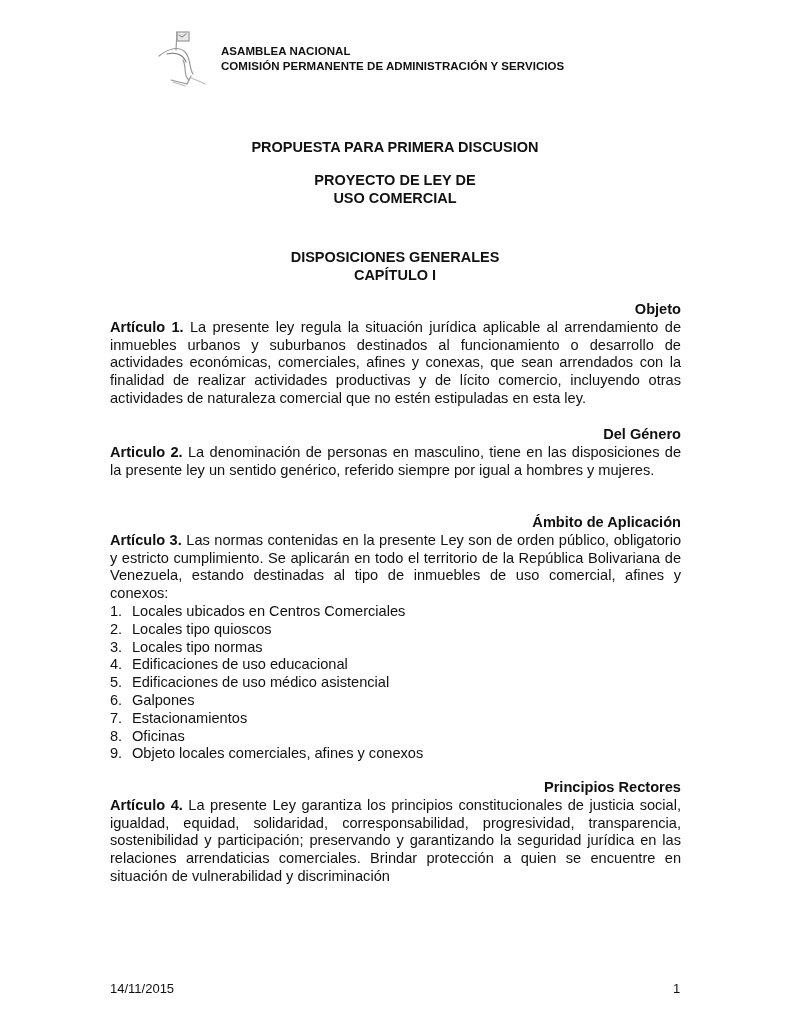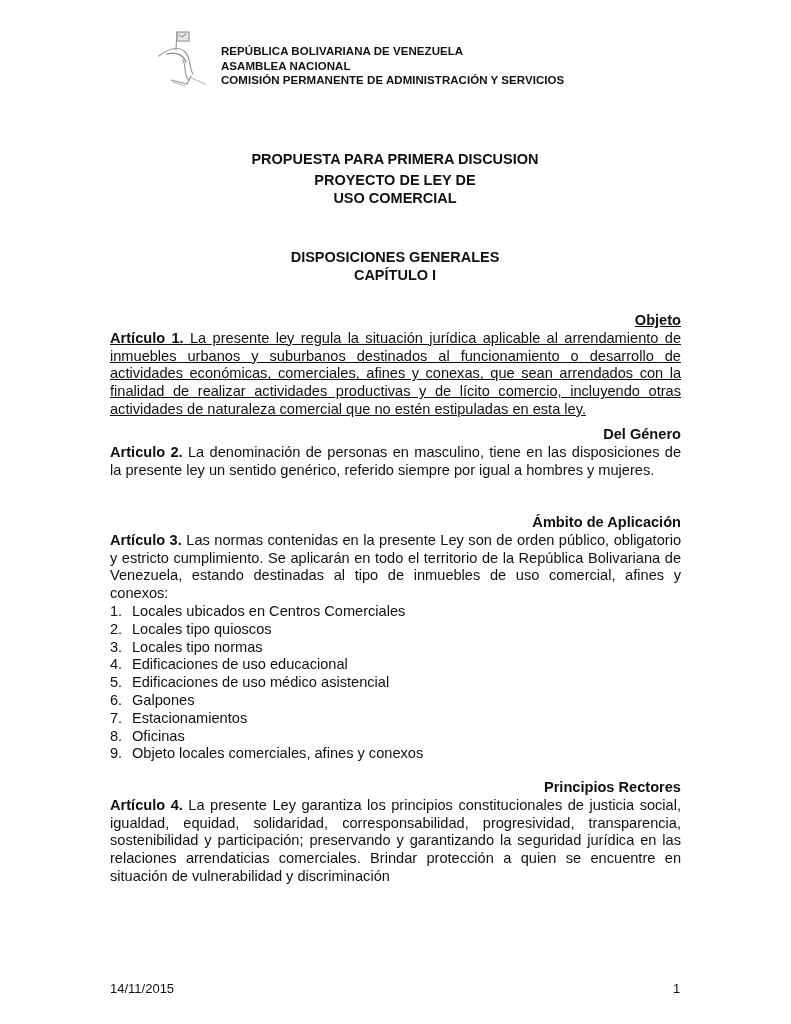--- a/index.html
+++ b/index.html
@@ -3,28 +3,28 @@
 <meta charset="utf-8">
 <style>
   html, body { margin: 0; padding: 0; background: #ffffff; }
   body { width: 791px; height: 1024px; position: relative; overflow: hidden;
          font-family: "Liberation Sans", sans-serif; color: #111; }
   .logo { position: absolute; left: 153px; top: 28px; width: 56px; height: 60px; }
   .header { position: absolute; left: 221px; top: 44px; font-size: 11.5px; font-weight: bold;
             line-height: 14.5px; letter-spacing: 0.05px; }
   .center { position: absolute; left: 100px; width: 590px; text-align: center; font-weight: bold;
             font-size: 14.5px; line-height: 17.5px; }
-  .t1 { top: 139px; margin-top: 12px; }
+  .t1 { top: 139px; }
   .t2 { top: 172px; }
   .t3 { top: 249px; }
   .body { position: absolute; left: 110px; width: 571px; font-size: 14.6px; line-height: 17.8px; }
   .rhead { text-align: right; font-weight: bold; }
   .para { text-align: justify; }
   .para b { font-weight: bold; }
-  .a1 { top: 312px; text-decoration: underline; }
+  .a1 { top: 301px; }
   .a2 { top: 426px; }
   .a3 { top: 514px; }
   .a4 { top: 779px; }
   ol { margin: 0; padding: 0; list-style: none; }
   ol li { display: flex; }
   ol li .n { width: 22px; flex: none; }
   .footer { position: absolute; top: 981px; font-size: 13px; color: #111; }
   .fdate { left: 110px; }
   .fpage { left: 673px; }
 </style>
@@ -41,21 +41,20 @@
       <path d="M14 26 C 22 24, 30 26, 33 34" stroke="#777"></path>
       <path d="M30 32 C 34 40, 30 48, 36 52"></path>
       <path d="M18 52 L34 56 L38 48"></path>
       <path d="M20 54 L32 58" stroke="#bbb"></path>
       <path d="M38 50 C 44 52, 48 54, 52 56" stroke="#bbb"></path>
     </g>
   </svg>
 </div>
 
 <div class="header">
-  <div>REPÚBLICA BOLIVARIANA DE VENEZUELA</div>
   <div>ASAMBLEA NACIONAL</div>
   <div>COMISIÓN PERMANENTE DE ADMINISTRACIÓN Y SERVICIOS</div>
 </div>
 
 <div class="center t1">PROPUESTA PARA PRIMERA DISCUSION</div>
 
 <div class="center t2">
   <div>PROYECTO DE LEY DE</div>
   <div>USO COMERCIAL</div>
 </div>

